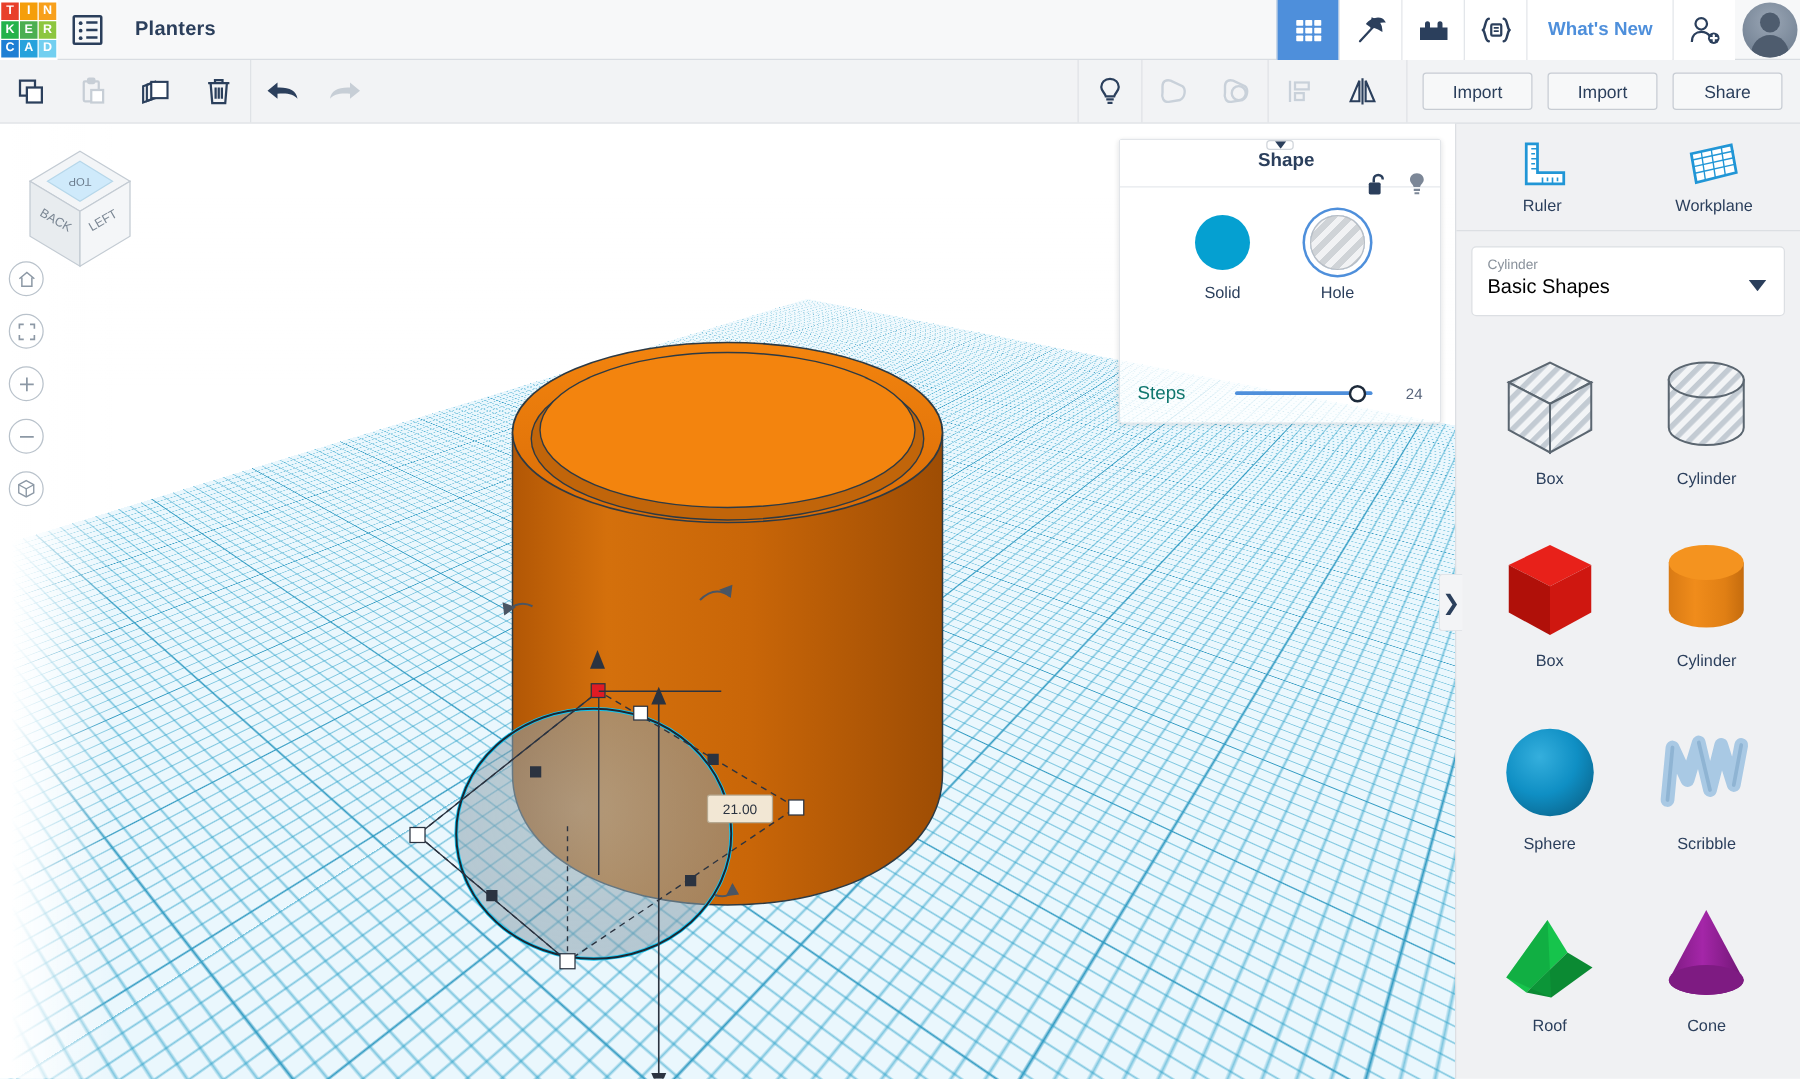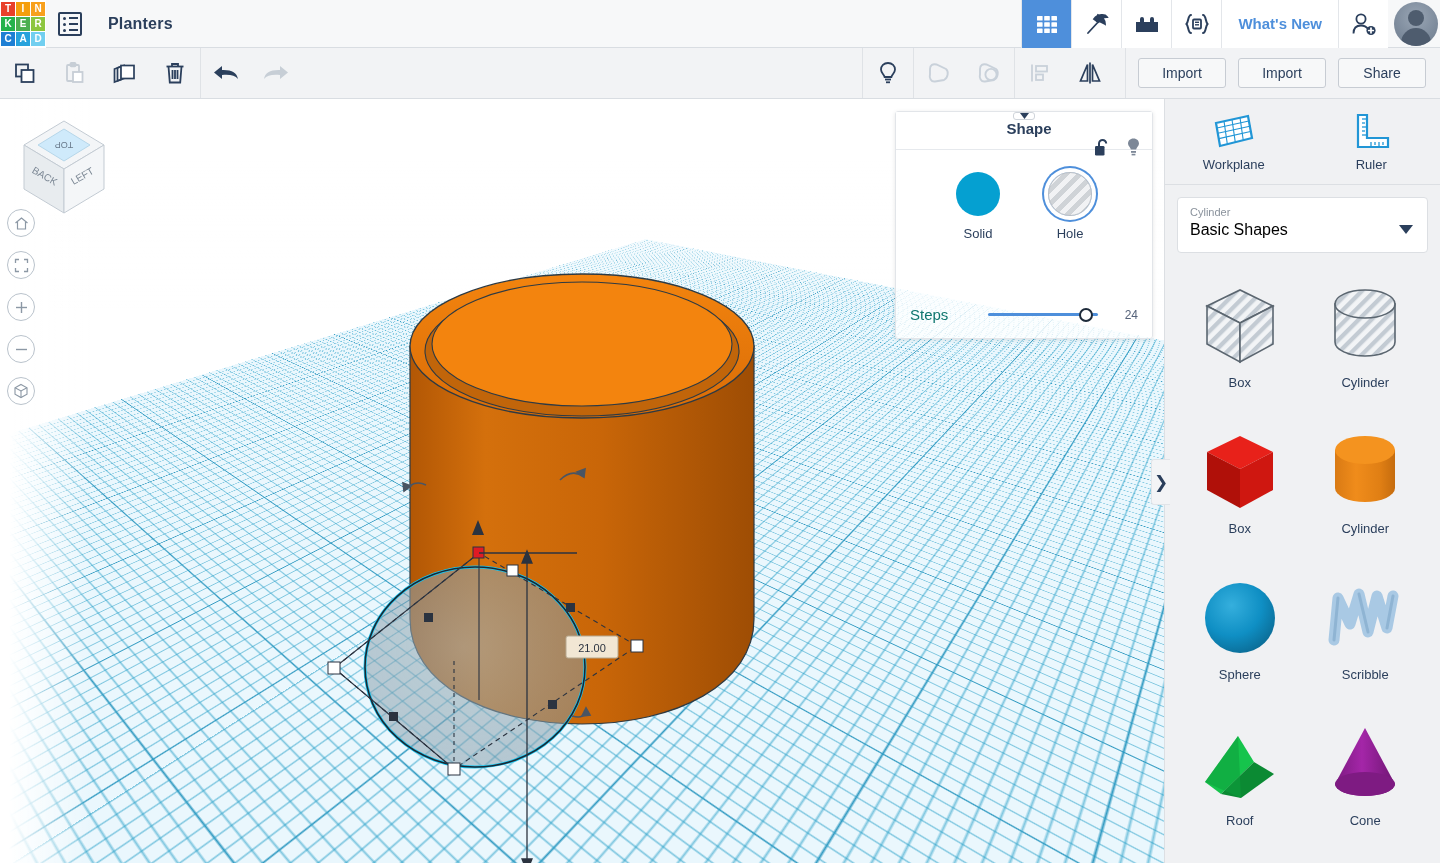--- a/index.html
+++ b/index.html
@@ -550,50 +550,50 @@
           <div class="slider-knob" id="steps-knob" style="left: 83%;"></div>
         </div>
         <div class="steps-val">24</div>
       </div>
     </div>
   </div>
 
   <div class="sidebar">
     <div class="sb-tools">
       <div class="sb-tool">
-        <svg width="44" height="40" viewBox="0 0 44 40">
-          <path d="M4 12 L36 5 L40 27 L8 35 Z" fill="#fff" stroke="#2196d6" stroke-width="2.2"></path>
-          <g stroke="#2196d6" stroke-width="1.1" fill="none">
-            <path d="M12 10.2 L15.3 33"></path>
-              <path d="M20 8.5 L23.3 31.3"></path>
-              <path d="M28 6.7 L31.3 29.5"></path>
-            <path d="M4.9 17 L38 9.8"></path>
-              <path d="M5.9 22.3 L38.9 15"></path>
-              <path d="M6.9 27.6 L39.6 20.3"></path>
-          </g>
-        </svg>
-        <span>Workplane</span>
-      </div>
-      <div class="sb-tool">
         <svg width="42" height="40" viewBox="0 0 42 40">
           <path d="M8 4 H17 V27 H38 V36 H8 Z" fill="#fff" stroke="#2196d6" stroke-width="2.2"></path>
           <g stroke="#2196d6" stroke-width="1.3">
             <path d="M12 8 h5"></path>
               <path d="M12 12 h3"></path>
               <path d="M12 16 h5"></path>
               <path d="M12 20 h3"></path>
               <path d="M12 24 h5"></path>
             <path d="M21 31 v5"></path>
               <path d="M25 31 v3"></path>
               <path d="M29 31 v5"></path>
               <path d="M33 31 v3"></path>
           </g>
         </svg>
         <span>Ruler</span>
       </div>
+      <div class="sb-tool">
+        <svg width="44" height="40" viewBox="0 0 44 40">
+          <path d="M4 12 L36 5 L40 27 L8 35 Z" fill="#fff" stroke="#2196d6" stroke-width="2.2"></path>
+          <g stroke="#2196d6" stroke-width="1.1" fill="none">
+            <path d="M12 10.2 L15.3 33"></path>
+              <path d="M20 8.5 L23.3 31.3"></path>
+              <path d="M28 6.7 L31.3 29.5"></path>
+            <path d="M4.9 17 L38 9.8"></path>
+              <path d="M5.9 22.3 L38.9 15"></path>
+              <path d="M6.9 27.6 L39.6 20.3"></path>
+          </g>
+        </svg>
+        <span>Workplane</span>
+      </div>
     </div>
 
     <div class="sb-select-wrap">
       <div class="sb-select">
         <div class="sb-sel-small">Cylinder</div>
         <div class="sb-sel-big">Basic Shapes</div>
         <span class="sb-sel-caret">
           <svg width="14" height="9" viewBox="0 0 14 9">
               <path d="M0 0 H14 L7 9 Z" fill="#2b3f5c"></path>
             </svg>

